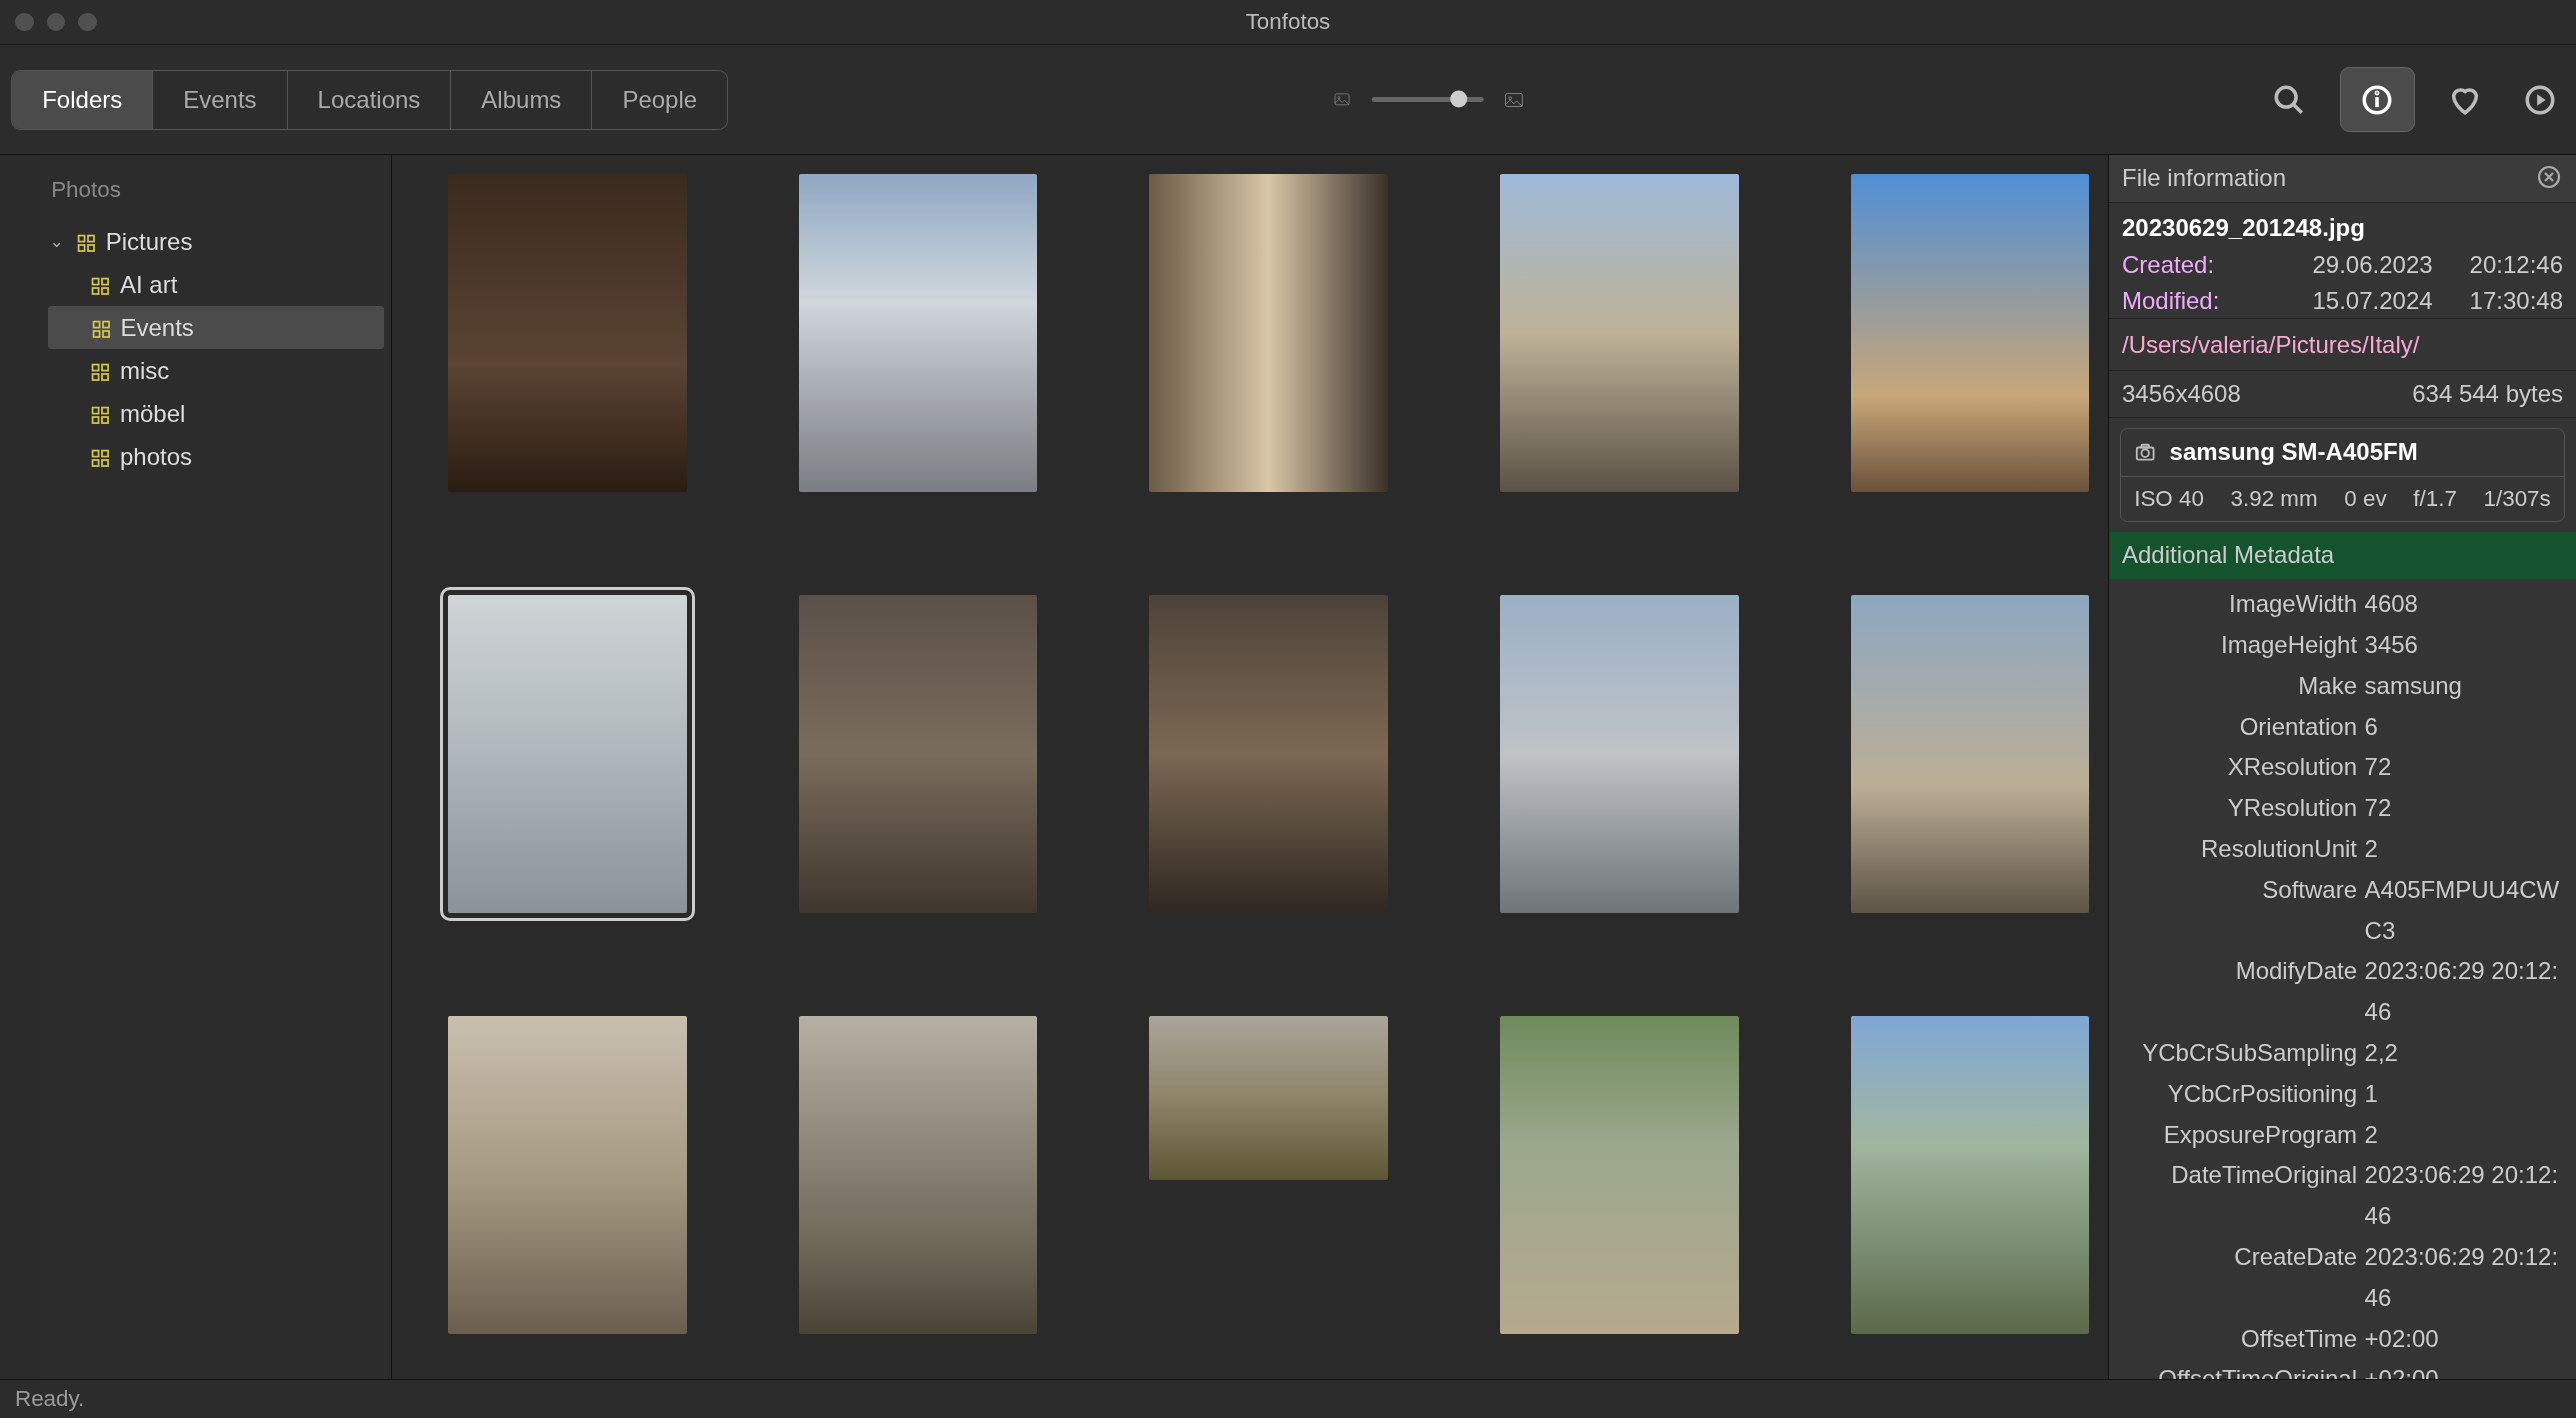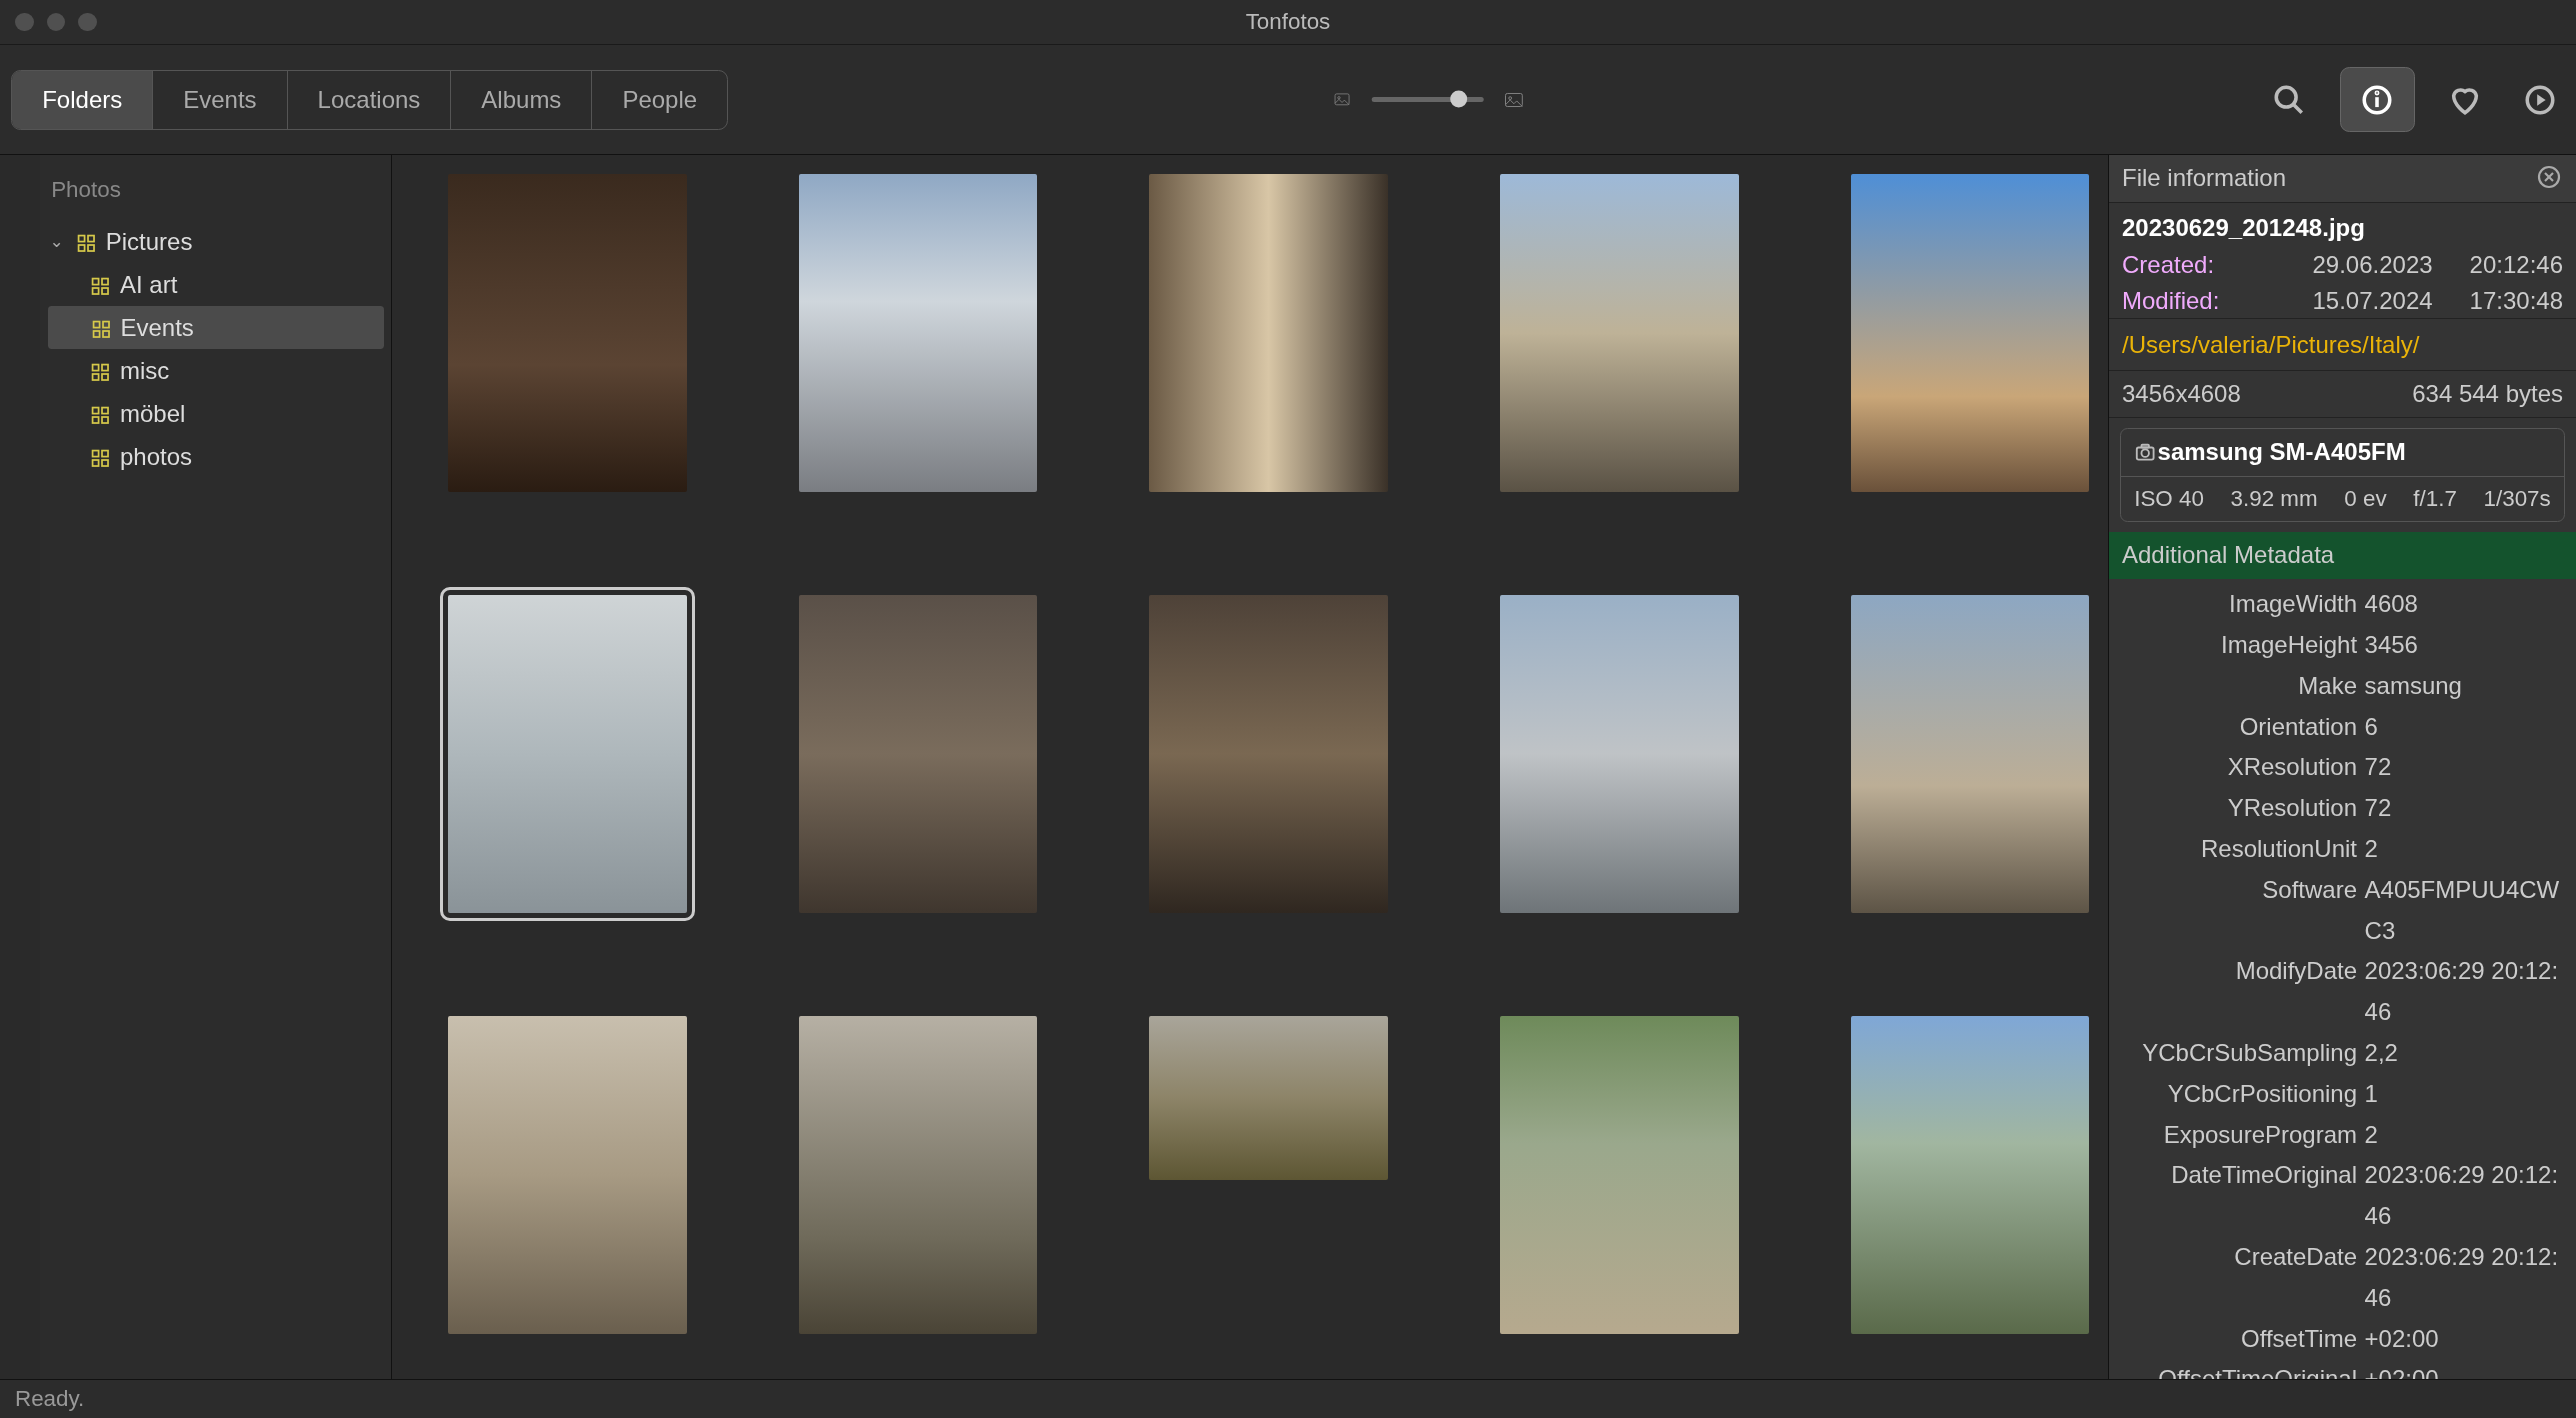--- a/index.html
+++ b/index.html
@@ -85,28 +85,28 @@
 .info-header {
   display: flex; align-items: center; justify-content: space-between;
   background: #3b3b3b; padding: 9.4px 13px; border-bottom: 0.9px solid #222;
 }
 .info-header span { font-size: 24px; }
 .close-x { width: 26px; height: 26px; cursor: pointer; }
 .close-x svg { stroke: #aaa; stroke-width: 2.2; fill: none; }
 .filename { font-size: 24px; color: #fff; font-weight: 600; padding: 11.2px 13px 5.6px; }
 .kv-row { display: flex; justify-content: space-between; padding: 3.7px 13px; font-size: 24px; }
 .kv-row .k { color: #f0abfc; }
-.path-row { padding: 11.2px 13px; border-top: 0.9px solid #222; border-bottom: 0.9px solid #222; color: #eab308; font-size: 24px; }
+.path-row { padding: 11.2px 13px; border-top: 0.9px solid #222; border-bottom: 0.9px solid #222; color: #f9a8d4; font-size: 24px; }
 .dim-row { display: flex; justify-content: space-between; padding: 9.4px 13px; font-size: 24px; border-bottom: 0.9px solid #222; }
 
 .camera-box {
   margin: 9.4px 11.2px; border: 0.9px solid #555; border-radius: 7.5px; overflow: hidden;
 }
 .camera-title {
-  display: flex; align-items: center; gap: 1px; padding: 9.4px 13px;
+  display: flex; align-items: center; gap: 13px; padding: 9.4px 13px;
   font-size: 24px; font-weight: 600; color: #fff; border-bottom: 0.9px solid #555;
 }
 .camera-title svg { stroke: #bbb; fill: none; stroke-width: 2; }
 .camera-stats { display: flex; justify-content: space-between; padding: 9.4px 13px; font-size: 22.4px; color: #ccc; }
 
 .meta-header { background: #14532d; padding: 9.4px 13px; font-size: 24px; margin-top: 7.5px; }
 .meta-table { padding: 5.6px 13px; }
 .meta-row { display: flex; font-size: 24px; line-height: 1.7; }
 .meta-row .mk { flex: 0 0 55%; text-align: right; color: #ccc; padding-right: 7.5px; }
 .meta-row .mv { flex: 1; text-align: left; color: #ccc; word-break: break-all; }

